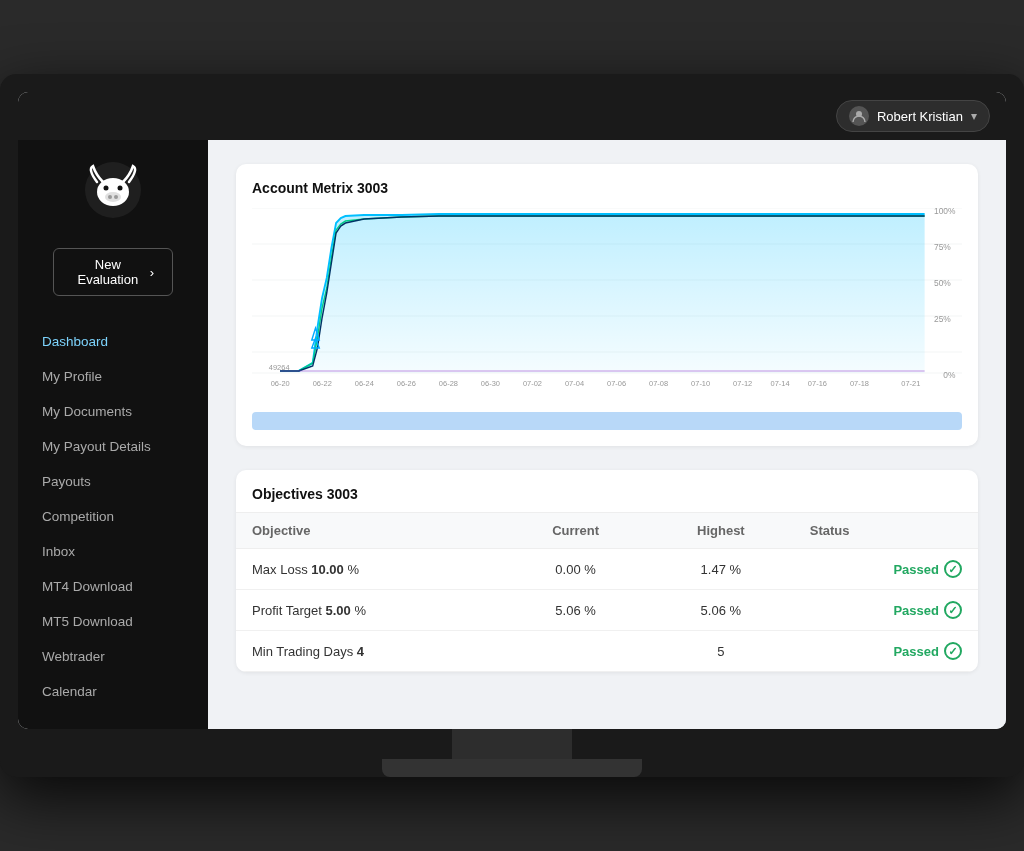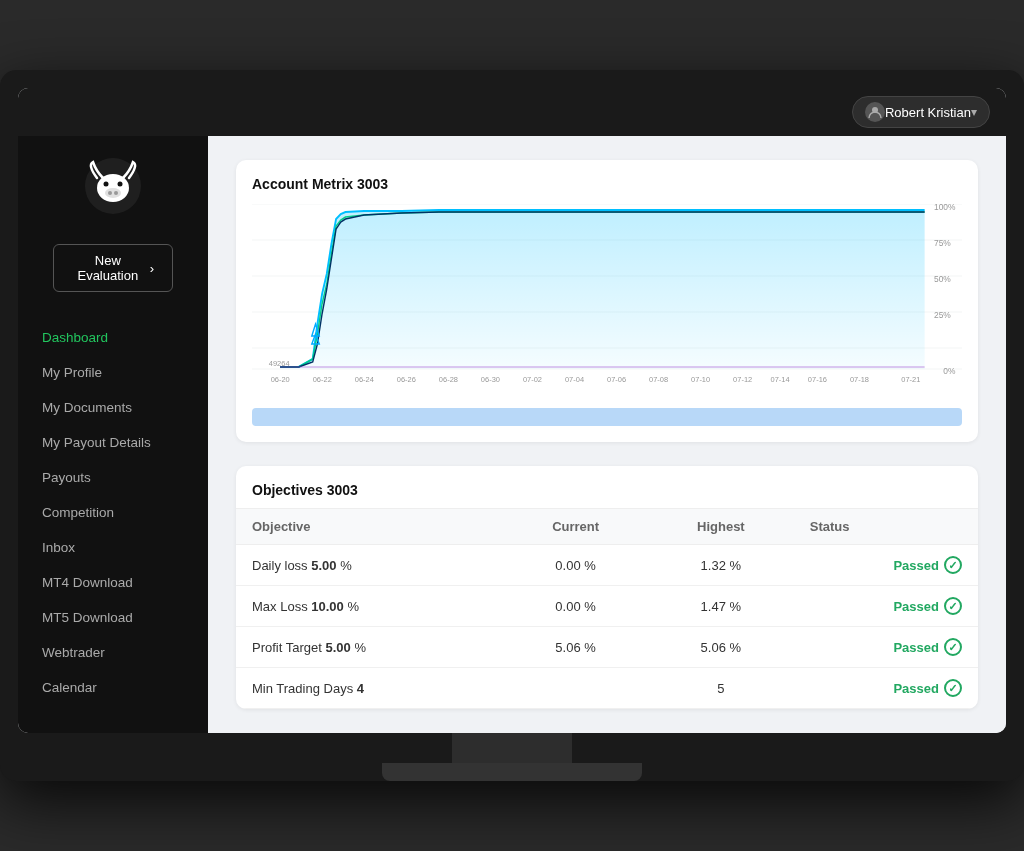--- a/index.html
+++ b/index.html
@@ -36,21 +36,21 @@
       padding: 8px 16px;
       min-height: 48px;
     }
 
     .user-badge {
       background: #2d2d2d;
       border: 1px solid #444;
       border-radius: 20px;
       display: flex;
       align-items: center;
-      gap: 0;
+      gap: 8px;
       padding: 5px 12px;
       cursor: pointer;
       color: #fff;
       font-size: 13px;
     }
 
     .user-badge .avatar-icon {
       width: 20px;
       height: 20px;
       border-radius: 50%;
@@ -111,21 +111,21 @@
 
     .nav-item {
       padding: 10px 24px;
       color: #aaa;
       font-size: 13.5px;
       cursor: pointer;
       transition: color 0.2s;
       text-decoration: none;
       display: block;
     }
-    .nav-item.active { color: #22c55e; }
+    .nav-item.active { color: #7dd3fc; }
 
     .content {
       flex: 1;
       padding: 24px 28px;
       background: #f0f2f5;
       overflow-y: auto;
     }
 
     .page-title {
       font-size: 26px;
@@ -386,28 +386,20 @@
           <table class="obj-table">
             <thead>
               <tr>
                 <th>Objective</th>
                 <th>Current</th>
                 <th>Highest</th>
                 <th>Status</th>
               </tr>
             </thead>
             <tbody>
-              <tr>
-                <td>Daily loss <strong>5.00</strong> %</td>
-                <td>0.00 %</td>
-                <td>1.32 %</td>
-                <td>
-                  <span class="status-passed">Passed <span class="check-circle">✓</span></span>
-                </td>
-              </tr>
               <tr>
                 <td>Max Loss <strong>10.00</strong> %</td>
                 <td>0.00 %</td>
                 <td>1.47 %</td>
                 <td>
                   <span class="status-passed">Passed <span class="check-circle">✓</span></span>
                 </td>
               </tr>
               <tr>
                 <td>Profit Target <strong>5.00</strong> %</td>

